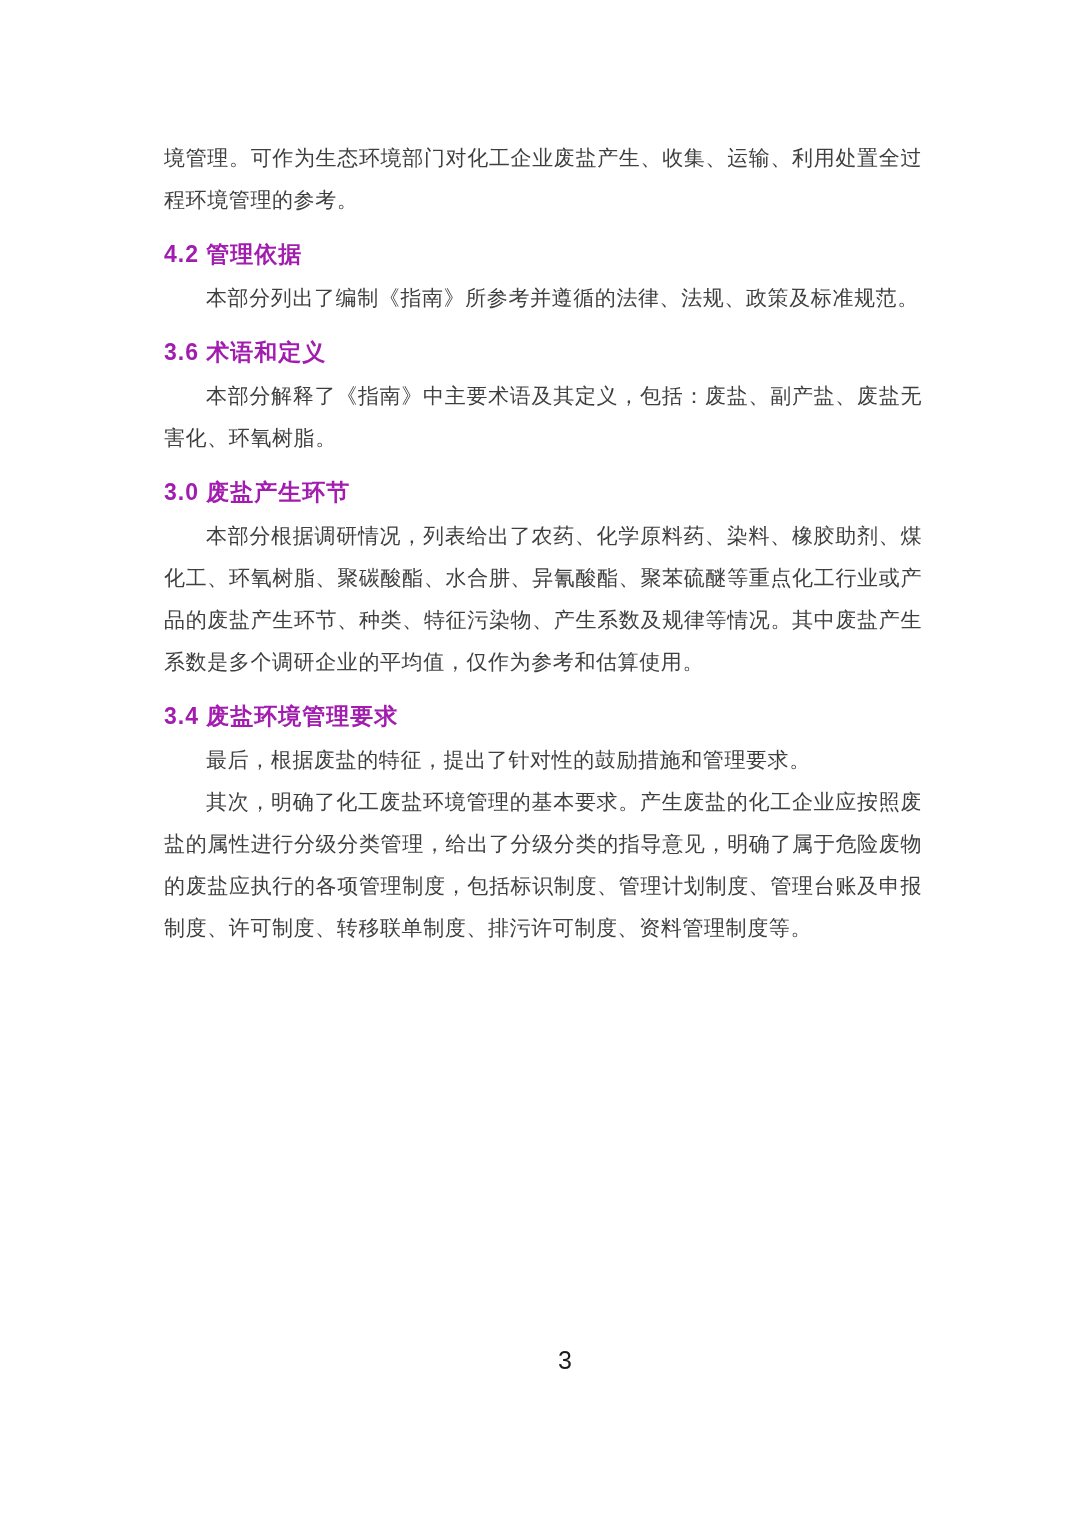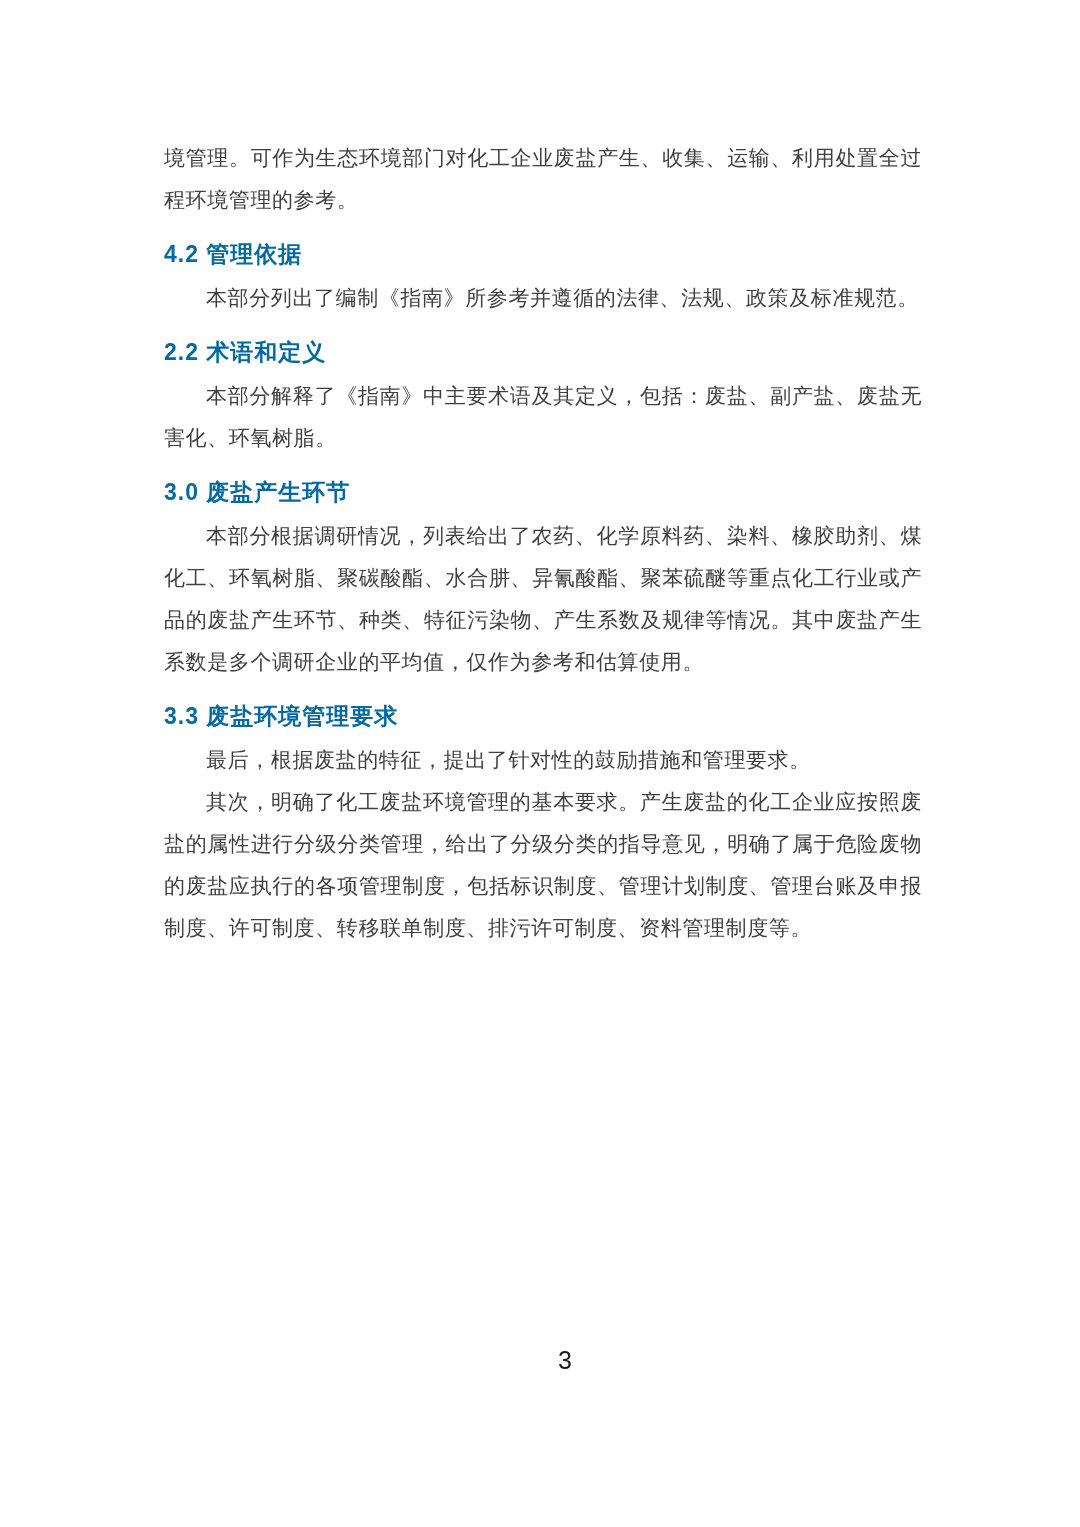--- a/index.html
+++ b/index.html
@@ -28,21 +28,21 @@
     text-justify: inter-character;
     text-indent: 2em;
     font-family: "Liberation Serif", serif;
   }
   .no-indent { text-indent: 0; }
   .section-heading {
     margin: 12px 0 2px 0;
     font-size: 23px;
     line-height: 42px;
     font-weight: bold;
-    color: #0369a1;
+    color: #a21caf;
     letter-spacing: 1px;
     font-family: "Liberation Sans", sans-serif;
   }
   .page-number {
     position: absolute;
     top: 1342px;
     left: 50px;
     width: 1030px;
     text-align: center;
     font-size: 25px;
@@ -55,26 +55,26 @@
 <body>
 
 <div class="page">
   <div class="content">
 
     <p class="body-par no-indent">境管理。可作为生态环境部门对化工企业废盐产生、收集、运输、利用处置全过程环境管理的参考。</p>
 
     <h2 class="section-heading">4.2 管理依据</h2>
     <p class="body-par">本部分列出了编制《指南》所参考并遵循的法律、法规、政策及标准规范。</p>
 
-    <h2 class="section-heading">2.2 术语和定义</h2>
+    <h2 class="section-heading">3.6 术语和定义</h2>
     <p class="body-par">本部分解释了《指南》中主要术语及其定义，包括：废盐、副产盐、废盐无害化、环氧树脂。</p>
 
     <h2 class="section-heading">3.0 废盐产生环节</h2>
     <p class="body-par">本部分根据调研情况，列表给出了农药、化学原料药、染料、橡胶助剂、煤化工、环氧树脂、聚碳酸酯、水合肼、异氰酸酯、聚苯硫醚等重点化工行业或产品的废盐产生环节、种类、特征污染物、产生系数及规律等情况。其中废盐产生系数是多个调研企业的平均值，仅作为参考和估算使用。</p>
 
-    <h2 class="section-heading">3.3 废盐环境管理要求</h2>
+    <h2 class="section-heading">3.4 废盐环境管理要求</h2>
     <p class="body-par">最后，根据废盐的特征，提出了针对性的鼓励措施和管理要求。</p>
     <p class="body-par">其次，明确了化工废盐环境管理的基本要求。产生废盐的化工企业应按照废盐的属性进行分级分类管理，给出了分级分类的指导意见，明确了属于危险废物的废盐应执行的各项管理制度，包括标识制度、管理计划制度、管理台账及申报制度、许可制度、转移联单制度、排污许可制度、资料管理制度等。</p>
 
   </div>
 
   <div class="page-number">3</div>
 </div>
 
 </body></html>

